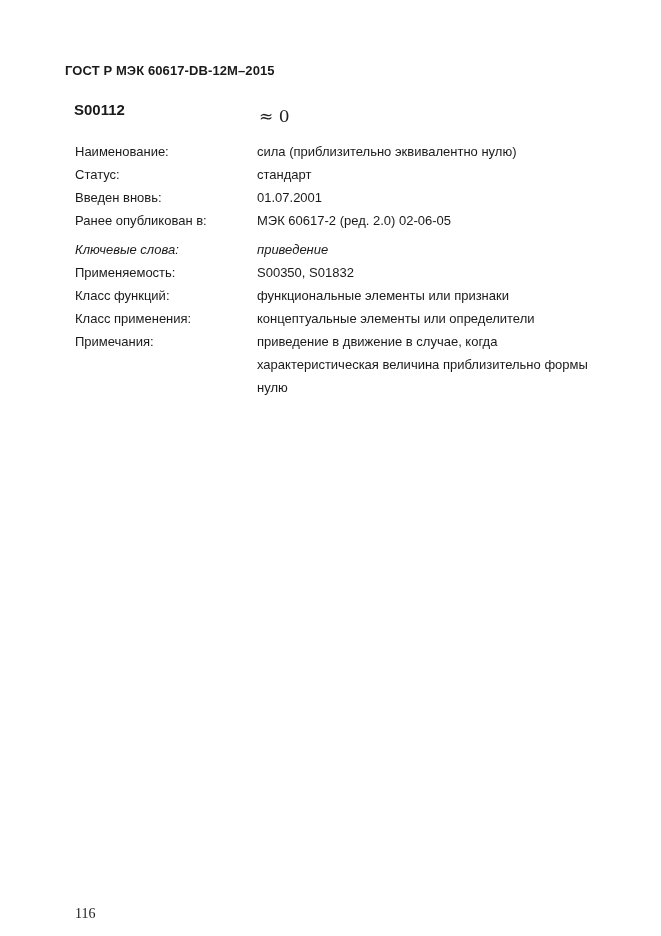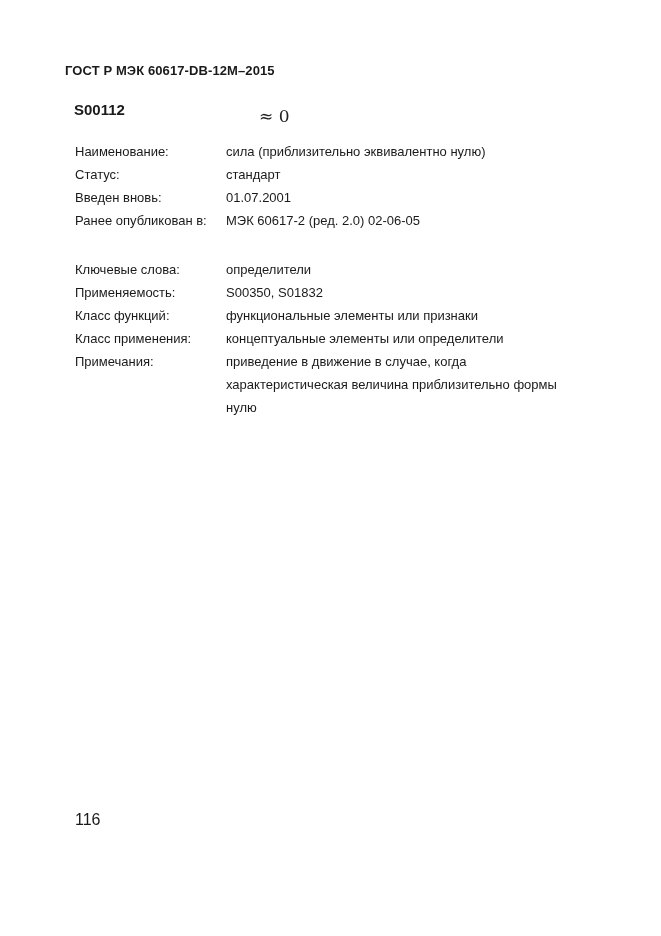--- a/index.html
+++ b/index.html
@@ -41,39 +41,42 @@
     .fields {
       position: absolute;
       left: 75px;
       top: 140px;
       width: 520px;
       font-size: 13px;
     }
     .row {
       display: flex;
       line-height: 23px;
+      gap: 31px;
     }
     .row.gap-before {
-      margin-top: 26px;
+      margin-top: 6px;
+      font-style: italic;
     }
     .label {
       width: 151px;
       flex-shrink: 0;
     }
     .value {
       width: 345px;
     }
     .value .line {
       display: block;
     }
     .page-number {
       position: absolute;
       left: 75px;
-      top: 811px;
-      font-size: 16px;
+      top: 906px;
+      font-size: 14px;
+      font-family: Liberation Serif, serif;
     }
   </style>
 </head>
 <body>
 
 <div>
 
   <div class="doc-header">ГОСТ Р МЭК 60617-DB-12M–2015</div>
 
   <div class="symbol-code">S00112</div>
@@ -100,21 +103,21 @@
     </div>
     <div class="row">
       <div class="label">Ранее опубликован в:</div>
       <div class="value">
         <span class="line">МЭК 60617-2 (ред. 2.0) 02-06-05</span>
       </div>
     </div>
     <div class="row gap-before">
       <div class="label">Ключевые слова:</div>
       <div class="value">
-        <span class="line">определители</span>
+        <span class="line">приведение</span>
       </div>
     </div>
     <div class="row">
       <div class="label">Применяемость:</div>
       <div class="value">
         <span class="line">S00350, S01832</span>
       </div>
     </div>
     <div class="row">
       <div class="label">Класс функций:</div>

